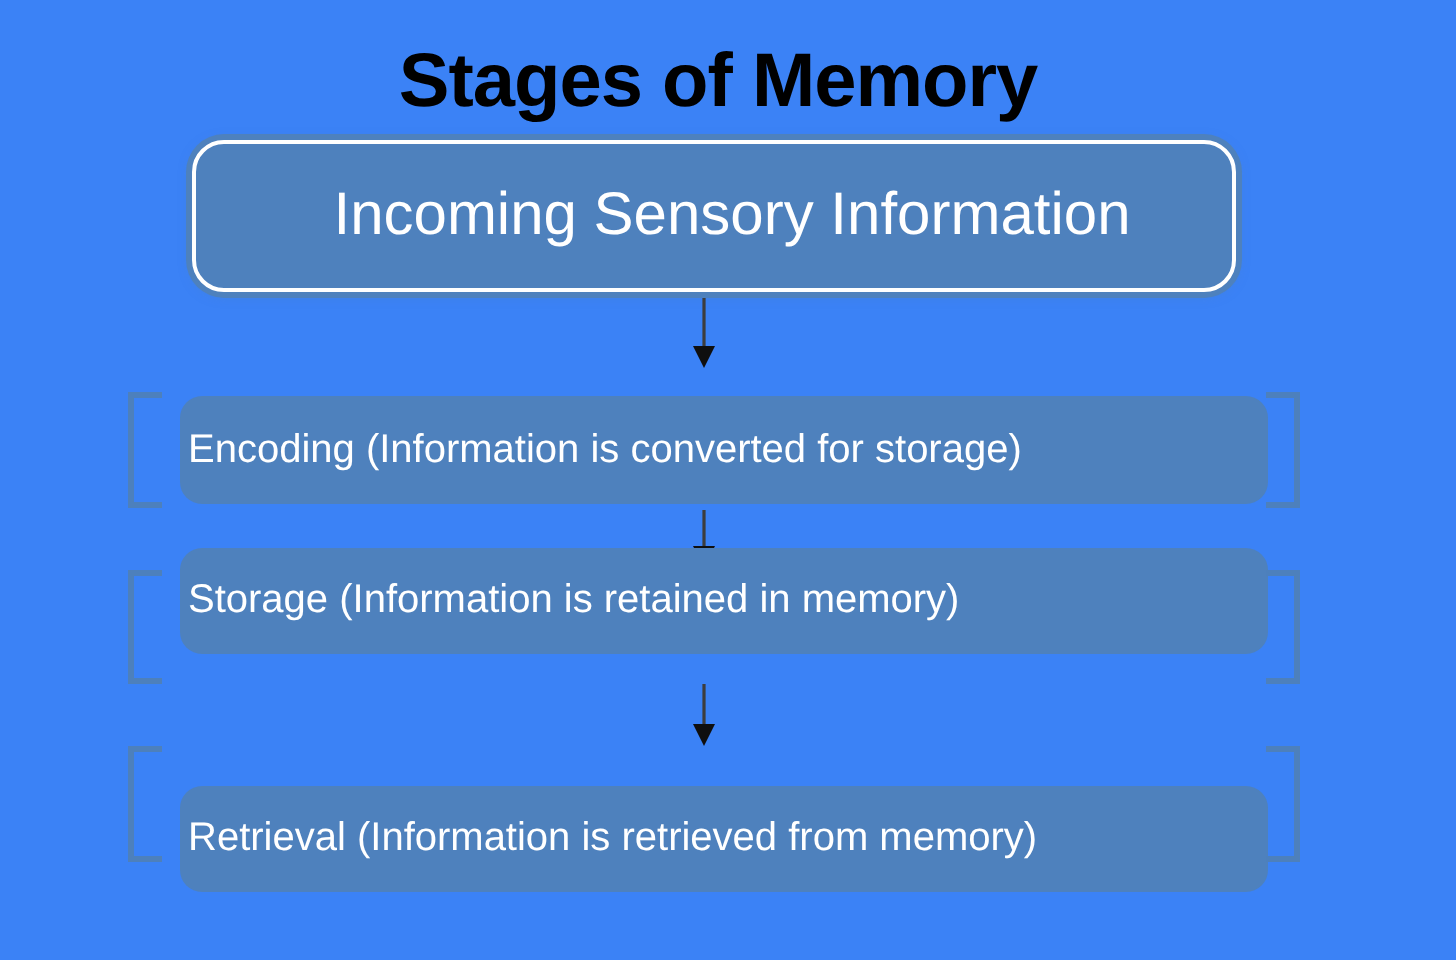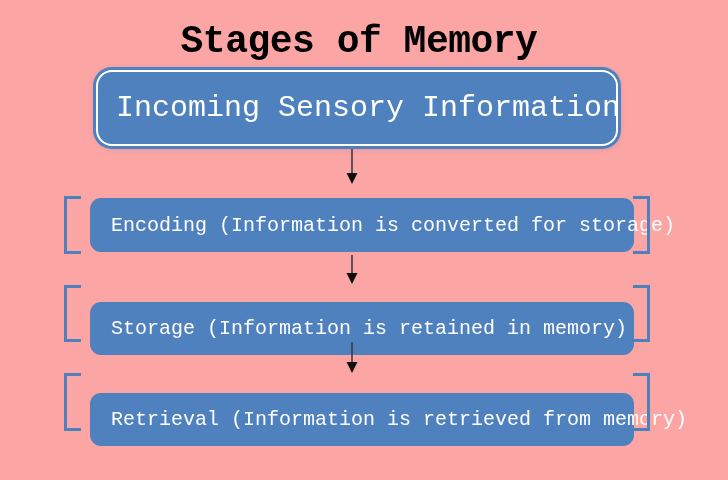--- a/index.html
+++ b/index.html
@@ -1,41 +1,41 @@
 <!DOCTYPE html>
 <html><head>
 <meta charset="utf-8">
 <style>
   html,body { margin:0; padding:0; background:#fff; }
   .canvas {
-    position:relative; width:728px; height:480px; background:#fca5a5;
-    font-family:Liberation Mono, monospace; overflow:hidden;
+    position:relative; width:728px; height:480px; background:#3b82f6;
+    font-family:Liberation Sans, sans-serif; overflow:hidden;
   }
   .title {
     position:absolute; top:20px; left:-5px; width:728px; margin:0;
     text-align:center; font-size:38px; font-weight:bold; color:#000;
     letter-spacing:-0.5px;
   }
   
   .box-top {
     position:absolute; left:96px; top:70px; width:522px; height:76px;
     background:#4e81bd; border:2px solid #ffffff; border-radius:16px;
     box-shadow:0 0 0 3px #4e81bd, 0 1px 7px rgba(78,129,189,0.45);
     box-sizing:border-box; display:flex; align-items:center;
-    padding-left:18px; color:#ffffff; font-size:30px;
+    padding-left:18px; color:#ffffff; font-size:30px;justify-content:center;
   }
   
   .stage-box {
     position:absolute; left:90px; width:544px; background:#4e81bd;
     border-radius:11px; box-sizing:border-box; display:flex; align-items:center;
-    padding-left:21px; color:#ffffff; font-size:20px;
+    padding-left:4px; color:#ffffff; font-size:20px;
   }
   .stage-box .lbl, .box-top .lbl { white-space:nowrap; }
   .box-encoding  { top:198px; height:54px; }
-  .box-storage   { top:302px; height:53px; }
+  .box-storage   { top:274px; height:53px; }
   .box-retrieval { top:393px; height:53px; }
   
   .bracket { position:absolute; width:17px; box-sizing:border-box; }
   .bracket.left  { left:64px;  border-left:3px solid #4d80bc;  border-top:3px solid #4d80bc; border-bottom:3px solid #4d80bc; }
   .bracket.right { left:633px; border-right:3px solid #4d80bc; border-top:3px solid #4d80bc; border-bottom:3px solid #4d80bc; }
   .brk-row2 { top:196px; height:58px; }
   .brk-row3 { top:285px; height:57px; }
   .brk-row4 { top:373px; height:58px; }
   
   .arrow { position:absolute; left:345px; }

